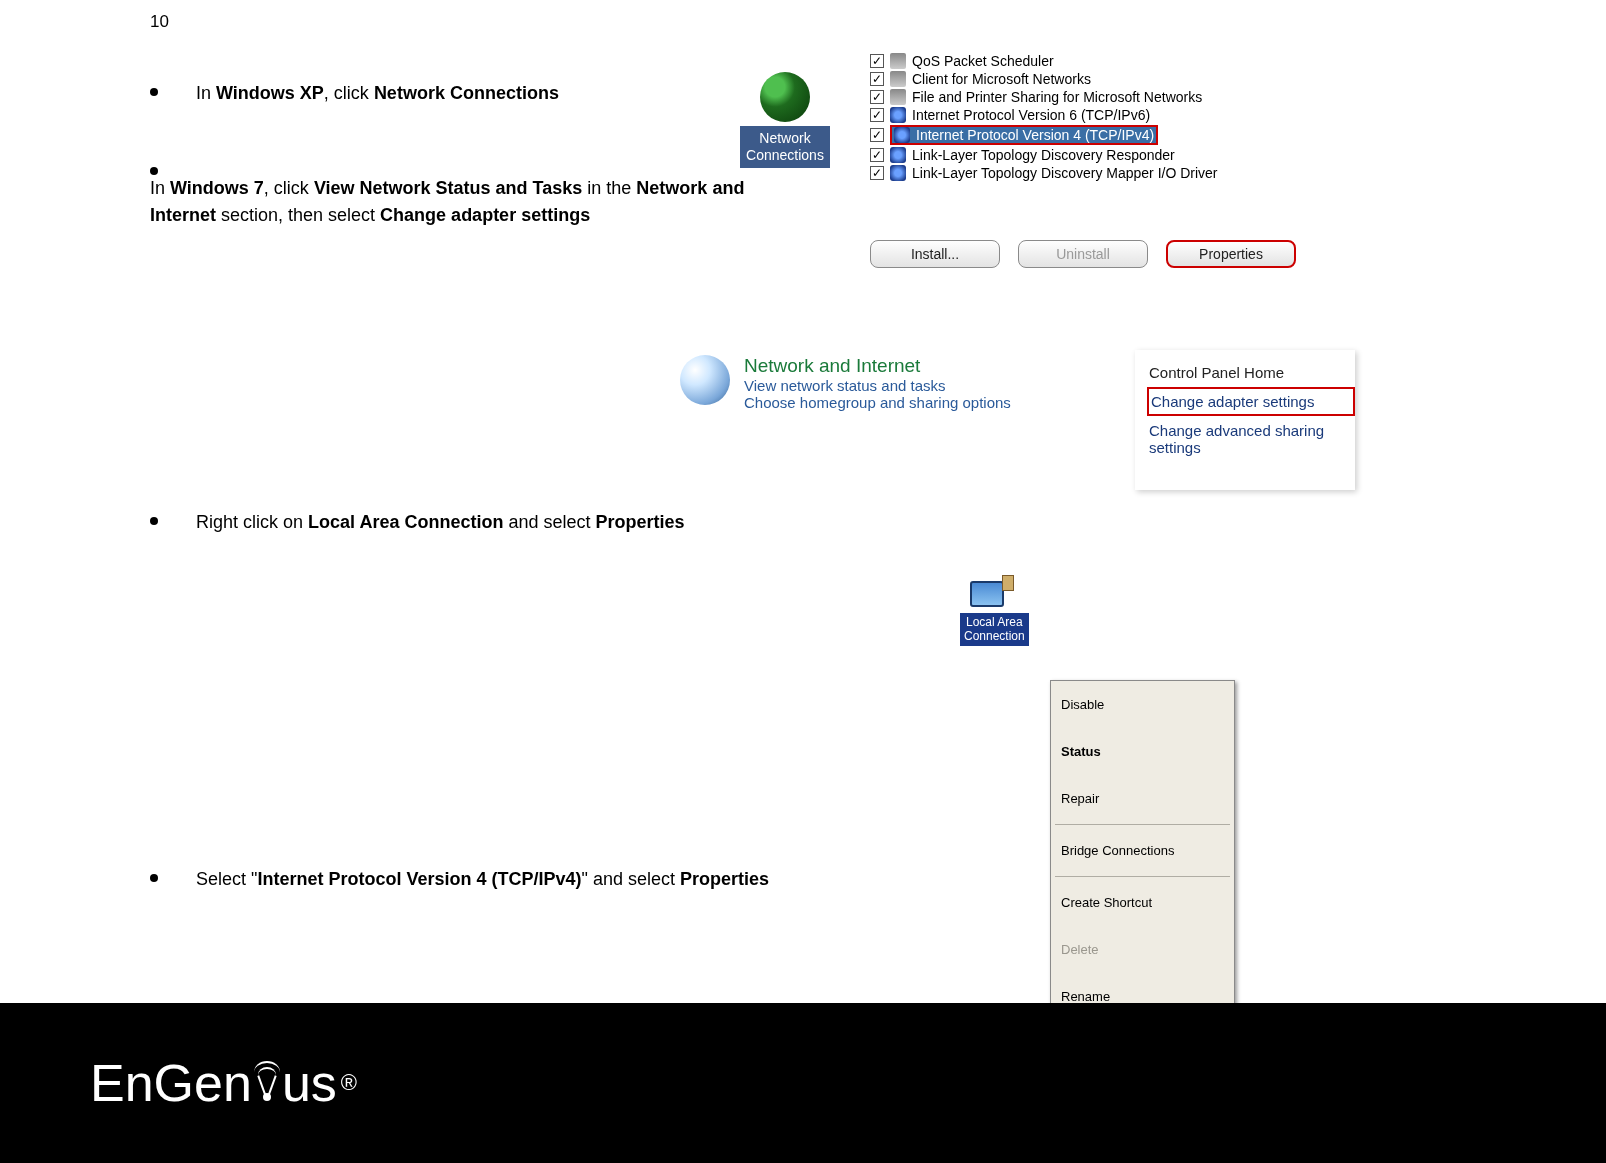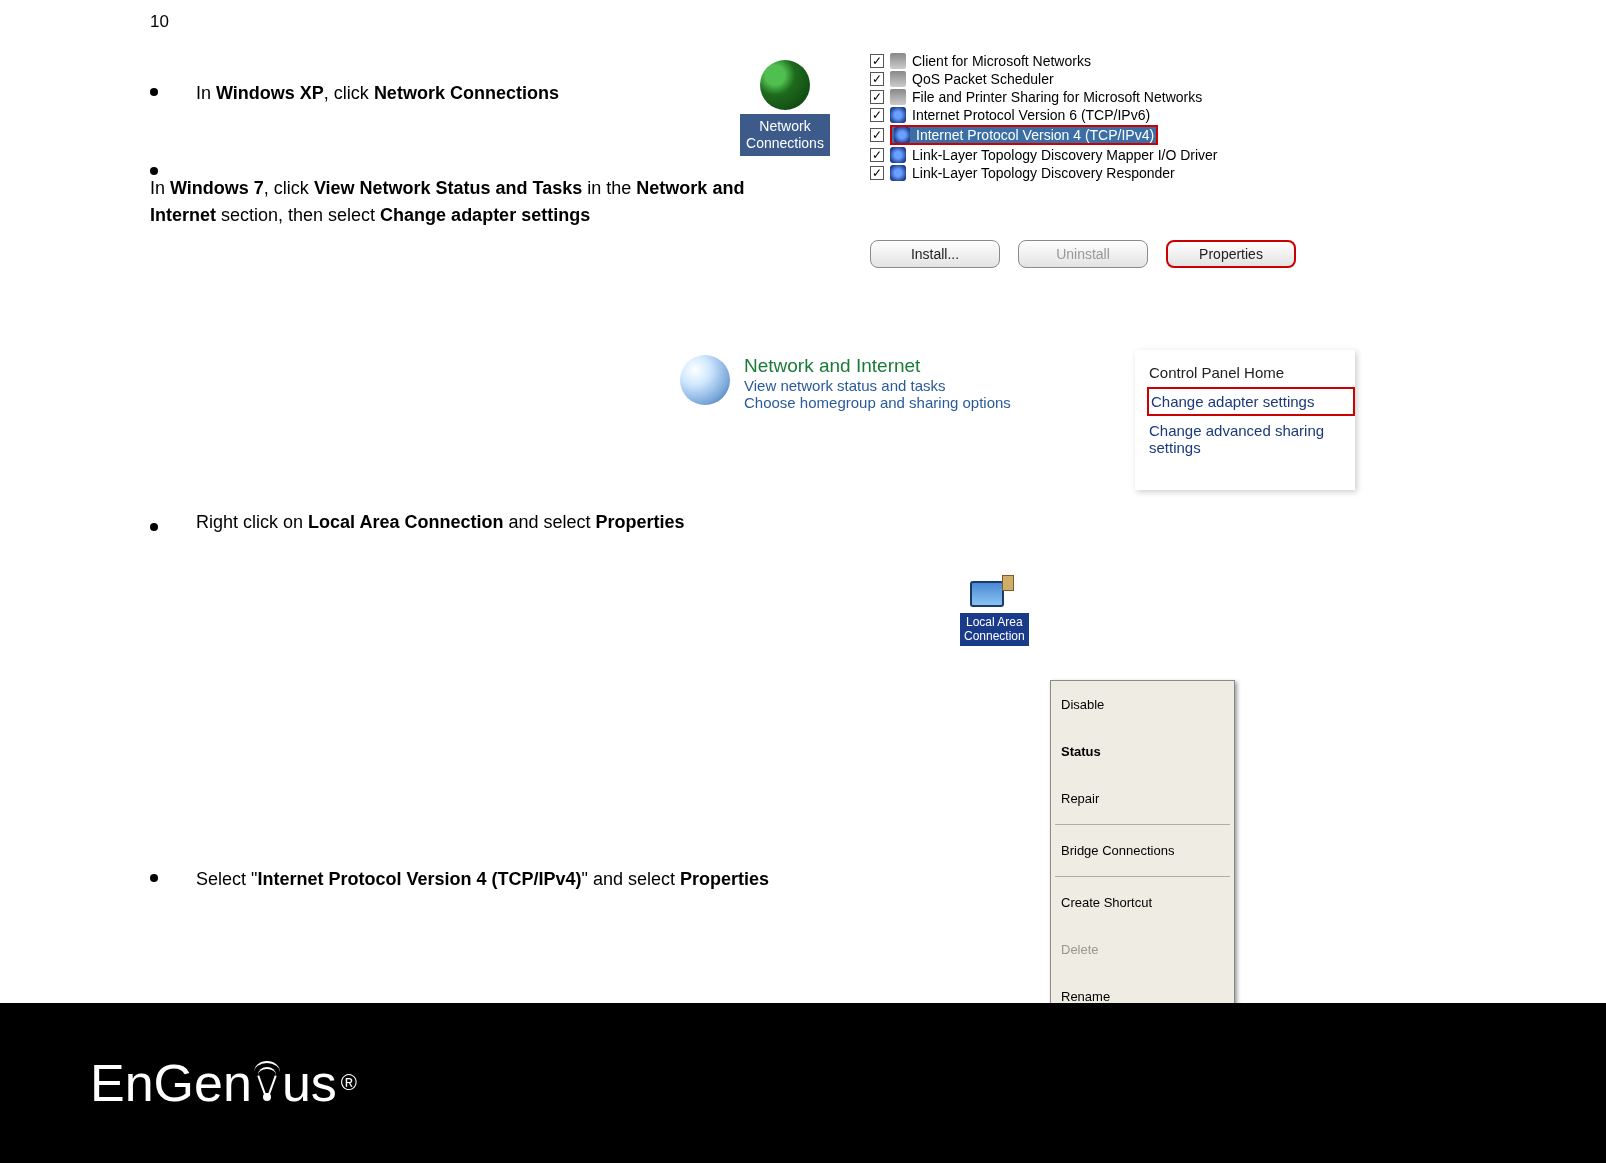--- a/index.html
+++ b/index.html
@@ -32,21 +32,21 @@
   }
   .bullet {
     width: 8px; height: 8px; background:#000; border-radius:50%;
     margin-top:8px; margin-right:38px; flex-shrink:0;
   }
   .bullet-text { font-size: 18px; line-height: 1.5; max-width: 640px;}
   .bold { font-weight: bold; }
 
   
   .netconn-icon-wrap {
-    position:absolute; left:720px; top:60px; width:130px; text-align:center;
+    position:absolute; left:720px; top:72px; width:130px; text-align:center;
   }
   .globe {
     width:50px; height:50px; border-radius:50%;
     background: radial-gradient(circle at 30% 30%, #4fbf4f 0 20%, #1e6b1e 40%, #0a3a0a 100%);
     margin:0 auto;
   }
   .netconn-label {
     background:#3c5a8a; color:#fff; font-family:Tahoma, sans-serif; font-size:14px;
     padding:4px 6px; margin-top:4px; display:inline-block; line-height:1.2;
   }
@@ -172,21 +172,21 @@
     </div>
   </div>
 
   <div class="bullet-row" style="margin-bottom:280px;flex-direction:column;">
     <div class="bullet"></div>
     <div class="bullet-text">
       <span>In </span><span class="bold">Windows 7</span><span>, click </span><span class="bold">View Network Status and Tasks</span><span> in the </span><span class="bold">Network and Internet</span><span> section, then select </span><span class="bold">Change adapter settings</span>
     </div>
   </div>
 
-  <div class="bullet-row" style="margin-bottom:330px;align-items:center;">
+  <div class="bullet-row" style="margin-bottom:330px;">
     <div class="bullet"></div>
     <div class="bullet-text" style="max-width:800px;">
       <span>Right click on </span><span class="bold">Local Area Connection</span><span> and select </span><span class="bold">Properties</span>
     </div>
   </div>
 
   <div class="bullet-row">
     <div class="bullet"></div>
     <div class="bullet-text" style="max-width:900px;">
       <span>Select "</span><span class="bold">Internet Protocol Version 4 (TCP/IPv4)</span><span>" and select </span><span class="bold">Properties</span>
@@ -198,26 +198,26 @@
 <div class="netconn-icon-wrap">
   <div class="globe"></div>
   <div class="netconn-label" style="white-space:pre-line;">Network
 Connections</div>
 </div>
 
 <div class="chk-list" id="chk-list">
     <div class="chk-row">
       <div class="chk checked"></div>
       <span class="proto-icon svc"></span>
+      <span>QoS Packet Scheduler</span>
+    </div>
+    <div class="chk-row">
+      <div class="chk checked"></div>
+      <span class="proto-icon svc"></span>
       <span>Client for Microsoft Networks</span>
-    </div>
-    <div class="chk-row">
-      <div class="chk checked"></div>
-      <span class="proto-icon svc"></span>
-      <span>QoS Packet Scheduler</span>
     </div>
     <div class="chk-row">
       <div class="chk checked"></div>
       <span class="proto-icon svc"></span>
       <span>File and Printer Sharing for Microsoft Networks</span>
     </div>
     <div class="chk-row">
       <div class="chk checked"></div>
       <span class="proto-icon net"></span>
       <span>Internet Protocol Version 6 (TCP/IPv6)</span>
@@ -225,26 +225,26 @@
     <div class="chk-row">
       <div class="chk checked"></div>
       <div class="chk-sel">
         <span class="proto-icon net"></span>
         <span class="lbl">Internet Protocol Version 4 (TCP/IPv4)</span>
       </div>
     </div>
     <div class="chk-row">
       <div class="chk checked"></div>
       <span class="proto-icon net"></span>
+      <span>Link-Layer Topology Discovery Responder</span>
+    </div>
+    <div class="chk-row">
+      <div class="chk checked"></div>
+      <span class="proto-icon net"></span>
       <span>Link-Layer Topology Discovery Mapper I/O Driver</span>
-    </div>
-    <div class="chk-row">
-      <div class="chk checked"></div>
-      <span class="proto-icon net"></span>
-      <span>Link-Layer Topology Discovery Responder</span>
     </div>
   </div>
 
 <div class="btn-row">
   <div class="winbtn">Install...</div>
   <div class="winbtn disabled">Uninstall</div>
   <div class="winbtn hi">Properties</div>
 </div>
 
 <div class="win7-block">

